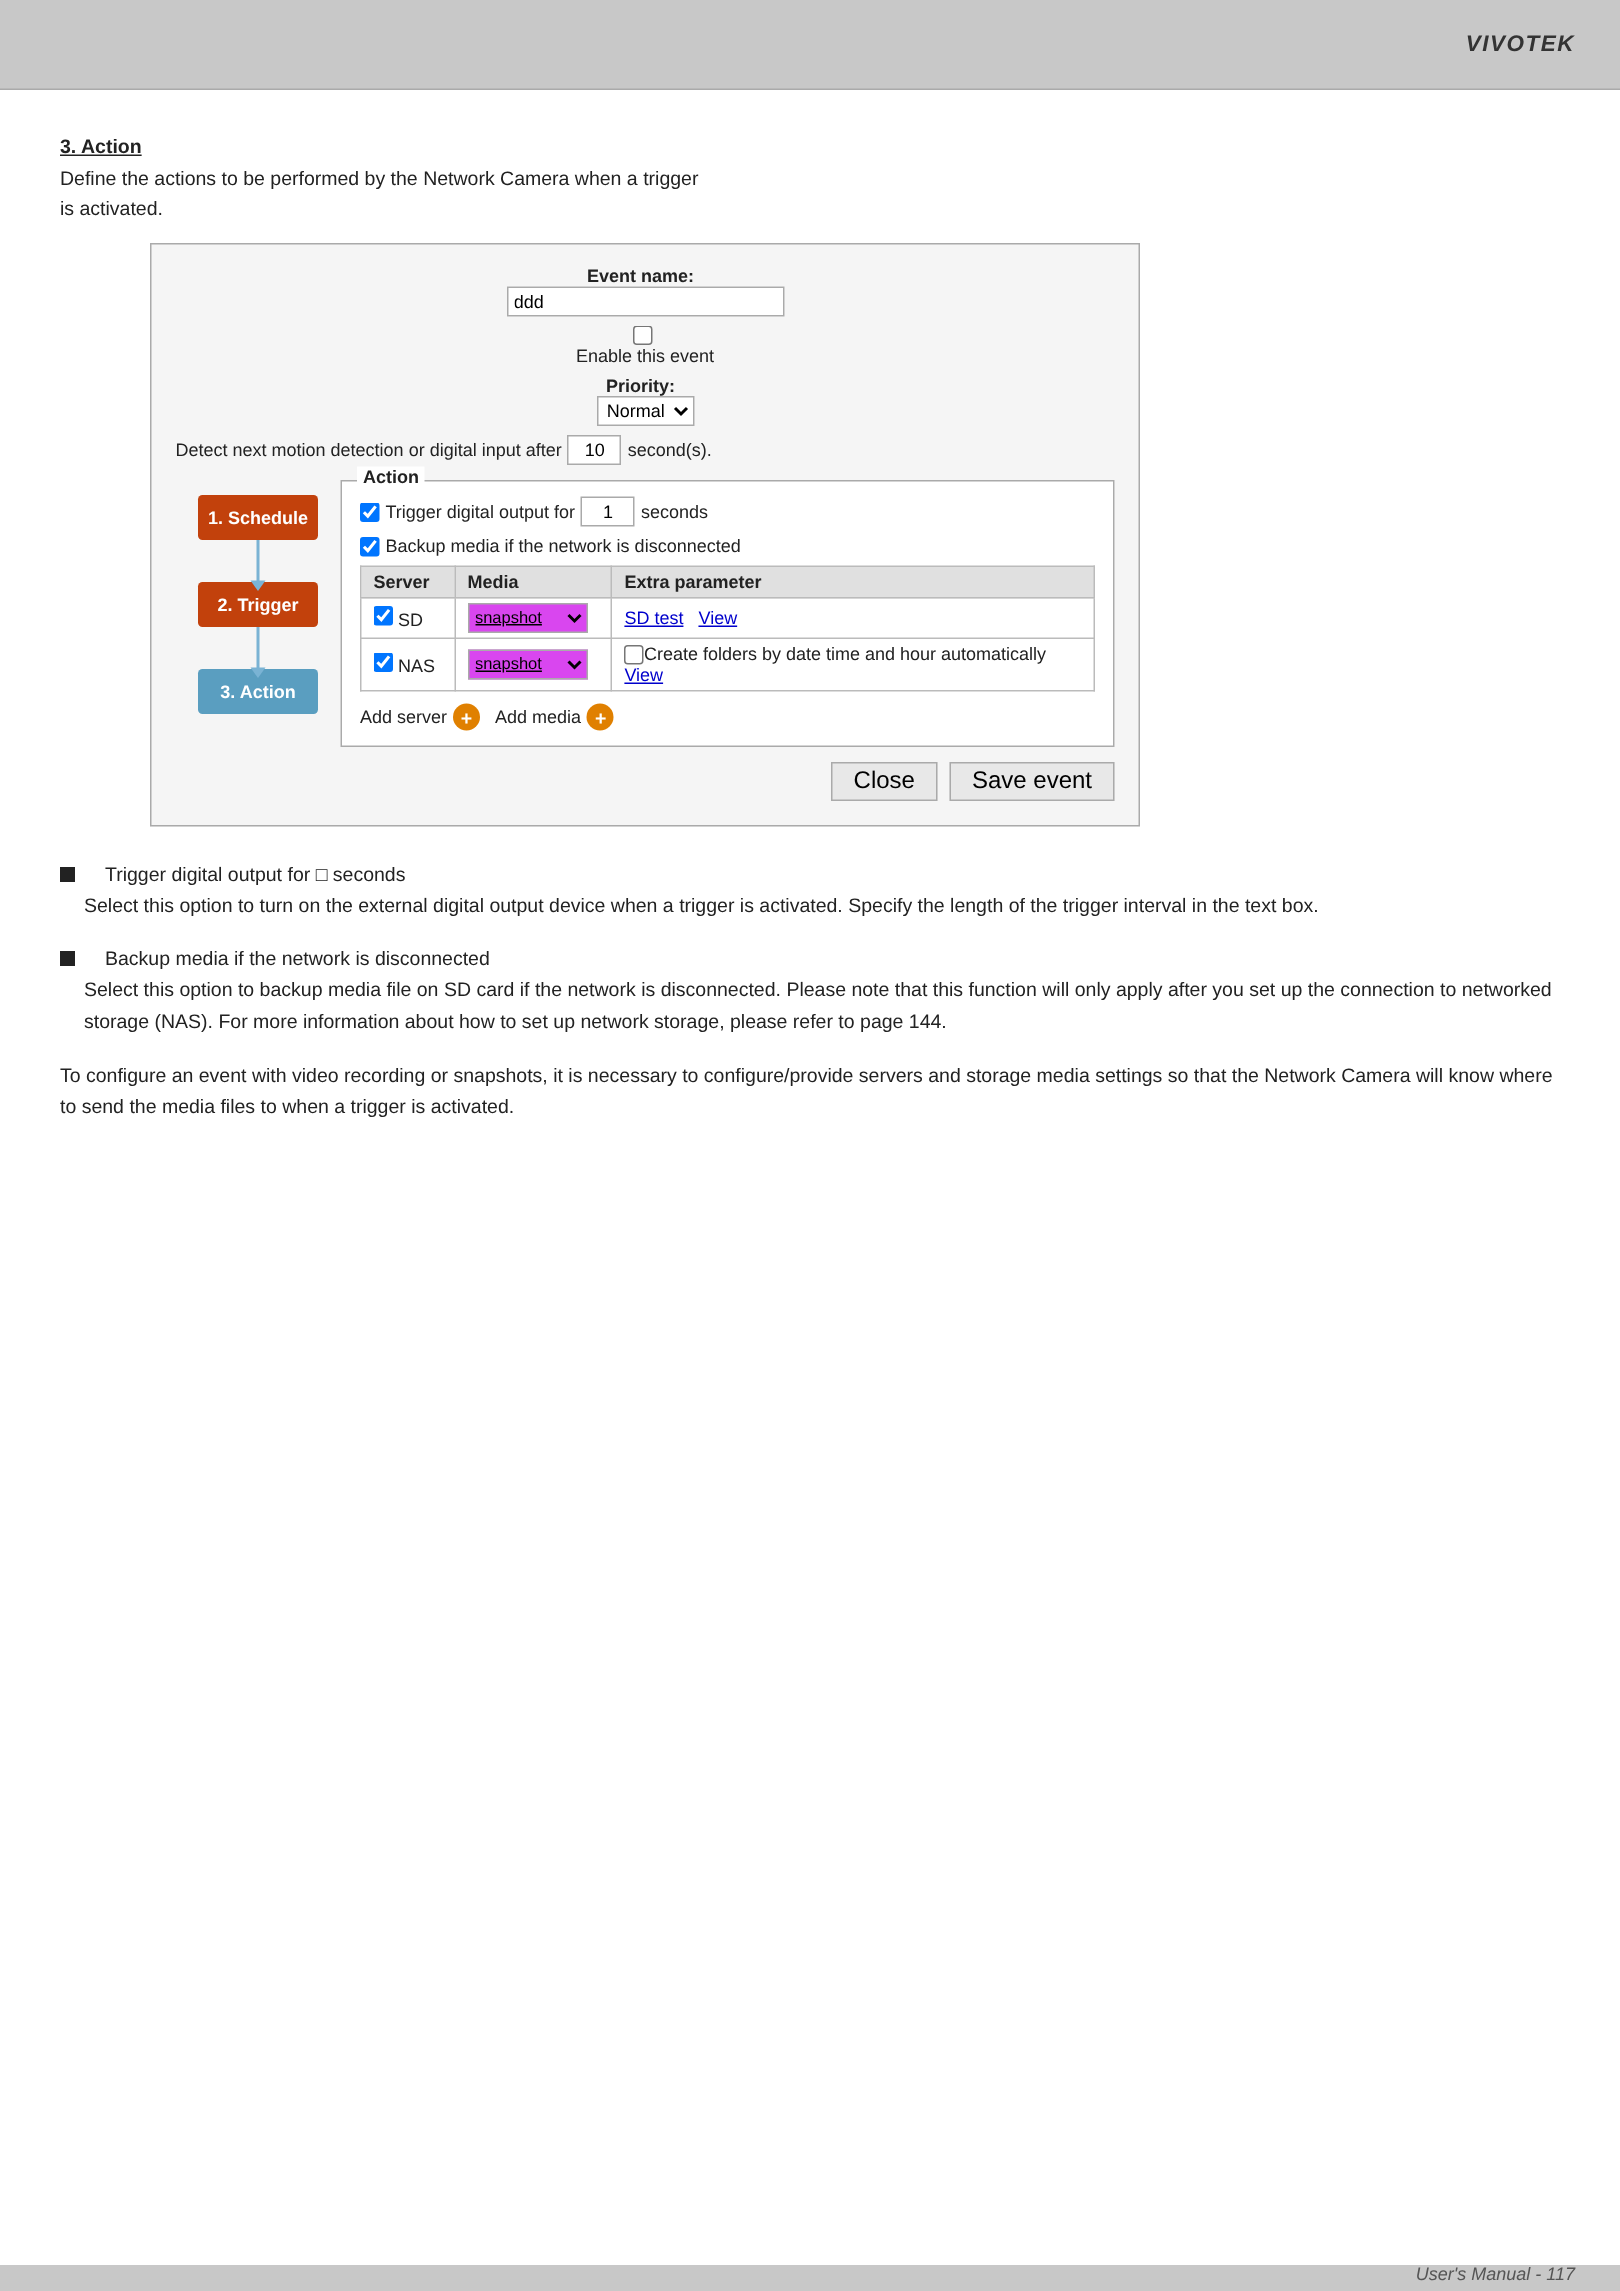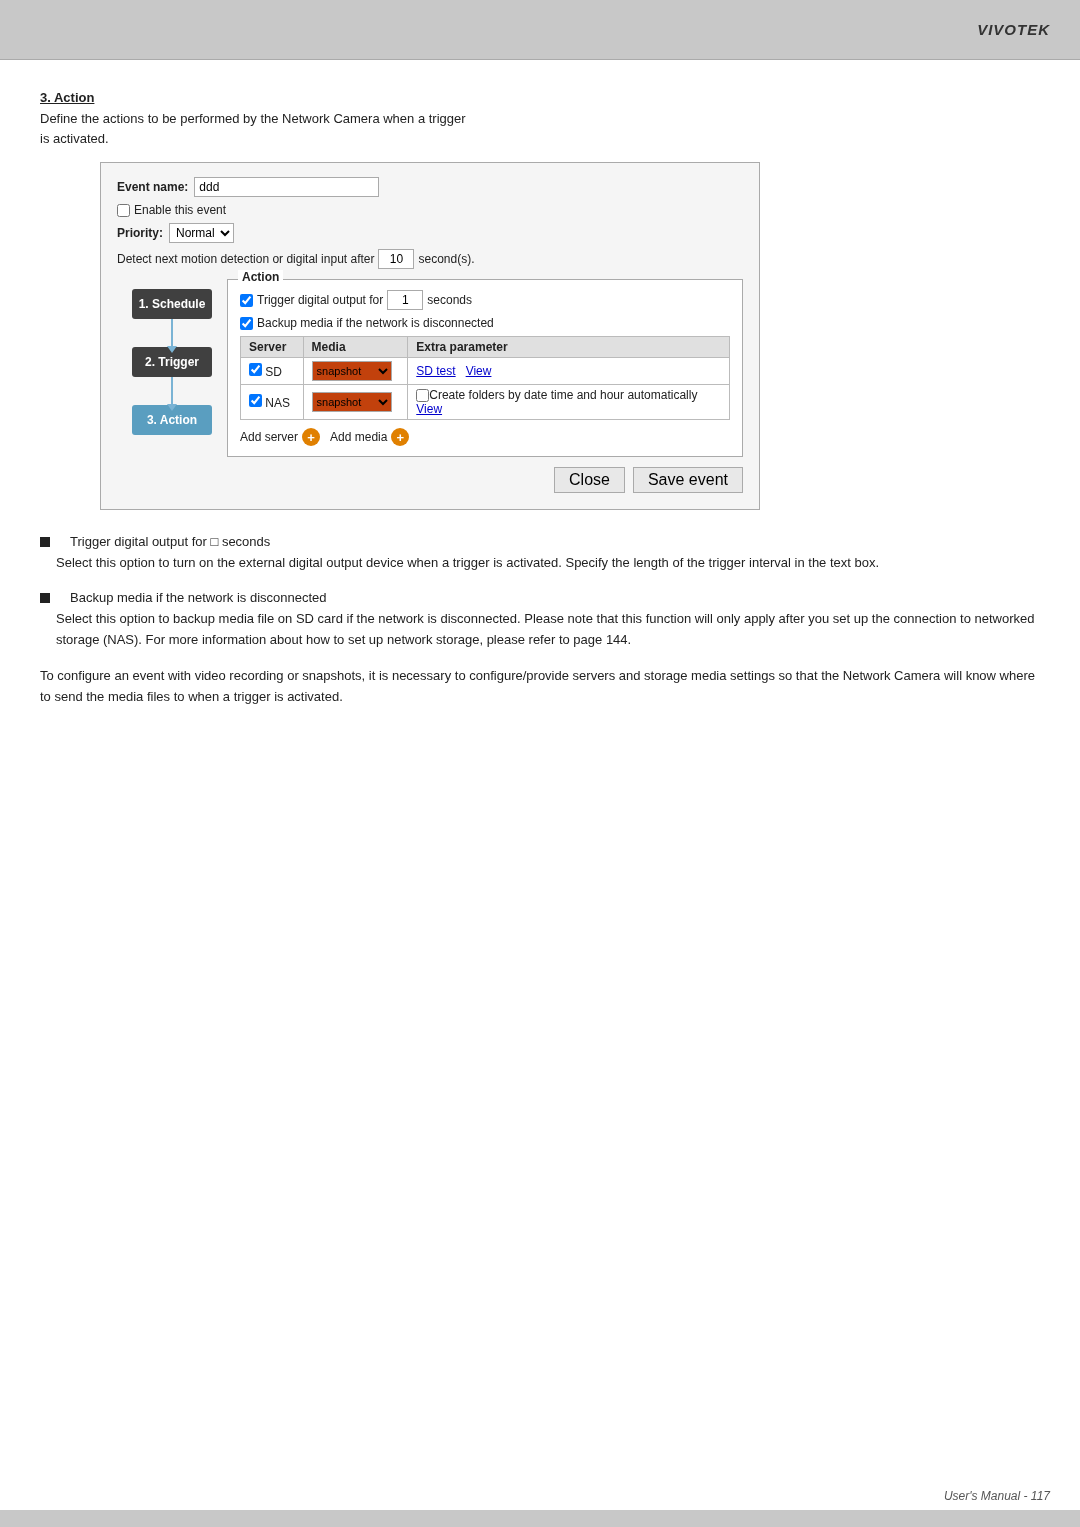--- a/index.html
+++ b/index.html
@@ -61,20 +61,21 @@
       margin-left: 60px;
       padding: 14px 16px 16px 16px;
       margin-bottom: 24px;
     }
 
     .dialog-row {
       display: flex;
       align-items: center;
       margin-bottom: 6px;
       font-size: 12px;
+      flex-direction: column;
     }
 
     .dialog-label {
       font-weight: bold;
       margin-right: 6px;
     }
 
     .dialog-input {
       border: 1px solid #aaa;
       background: #fff;
@@ -123,21 +124,21 @@
     
     .steps-sidebar {
       width: 110px;
       display: flex;
       flex-direction: column;
       align-items: center;
       padding-top: 10px;
     }
 
     .step-box {
-      background: #404040;
+      background: #c2410c;
       color: #fff;
       font-size: 12px;
       font-weight: bold;
       width: 80px;
       height: 30px;
       display: flex;
       align-items: center;
       justify-content: center;
       border-radius: 3px;
       margin-bottom: 0;
@@ -213,24 +214,25 @@
     }
 
     .media-table td {
       border: 1px solid #bbb;
       padding: 3px 8px;
       vertical-align: middle;
     }
 
     .media-select {
       border: 1px solid #aaa;
-      background: #c2410c;
+      background: #d946ef;
       font-size: 11px;
       height: 20px;
       width: 80px;
+      text-decoration: underline;
     }
 
     .link-text {
       color: #0000cc;
       text-decoration: underline;
       cursor: pointer;
       font-size: 12px;
     }
 
     .add-btn-row {
@@ -309,21 +311,21 @@
 
     .para-text {
       font-size: 13px;
       line-height: 1.6;
       margin-bottom: 14px;
     }
 
     
     .page-footer {
       position: absolute;
-      bottom: 24px;
+      bottom: 4px;
       right: 30px;
       font-style: italic;
       font-size: 12px;
       color: #555;
     }
 
     .step-active {
       background: #5a9ec0;
     }
   </style>

